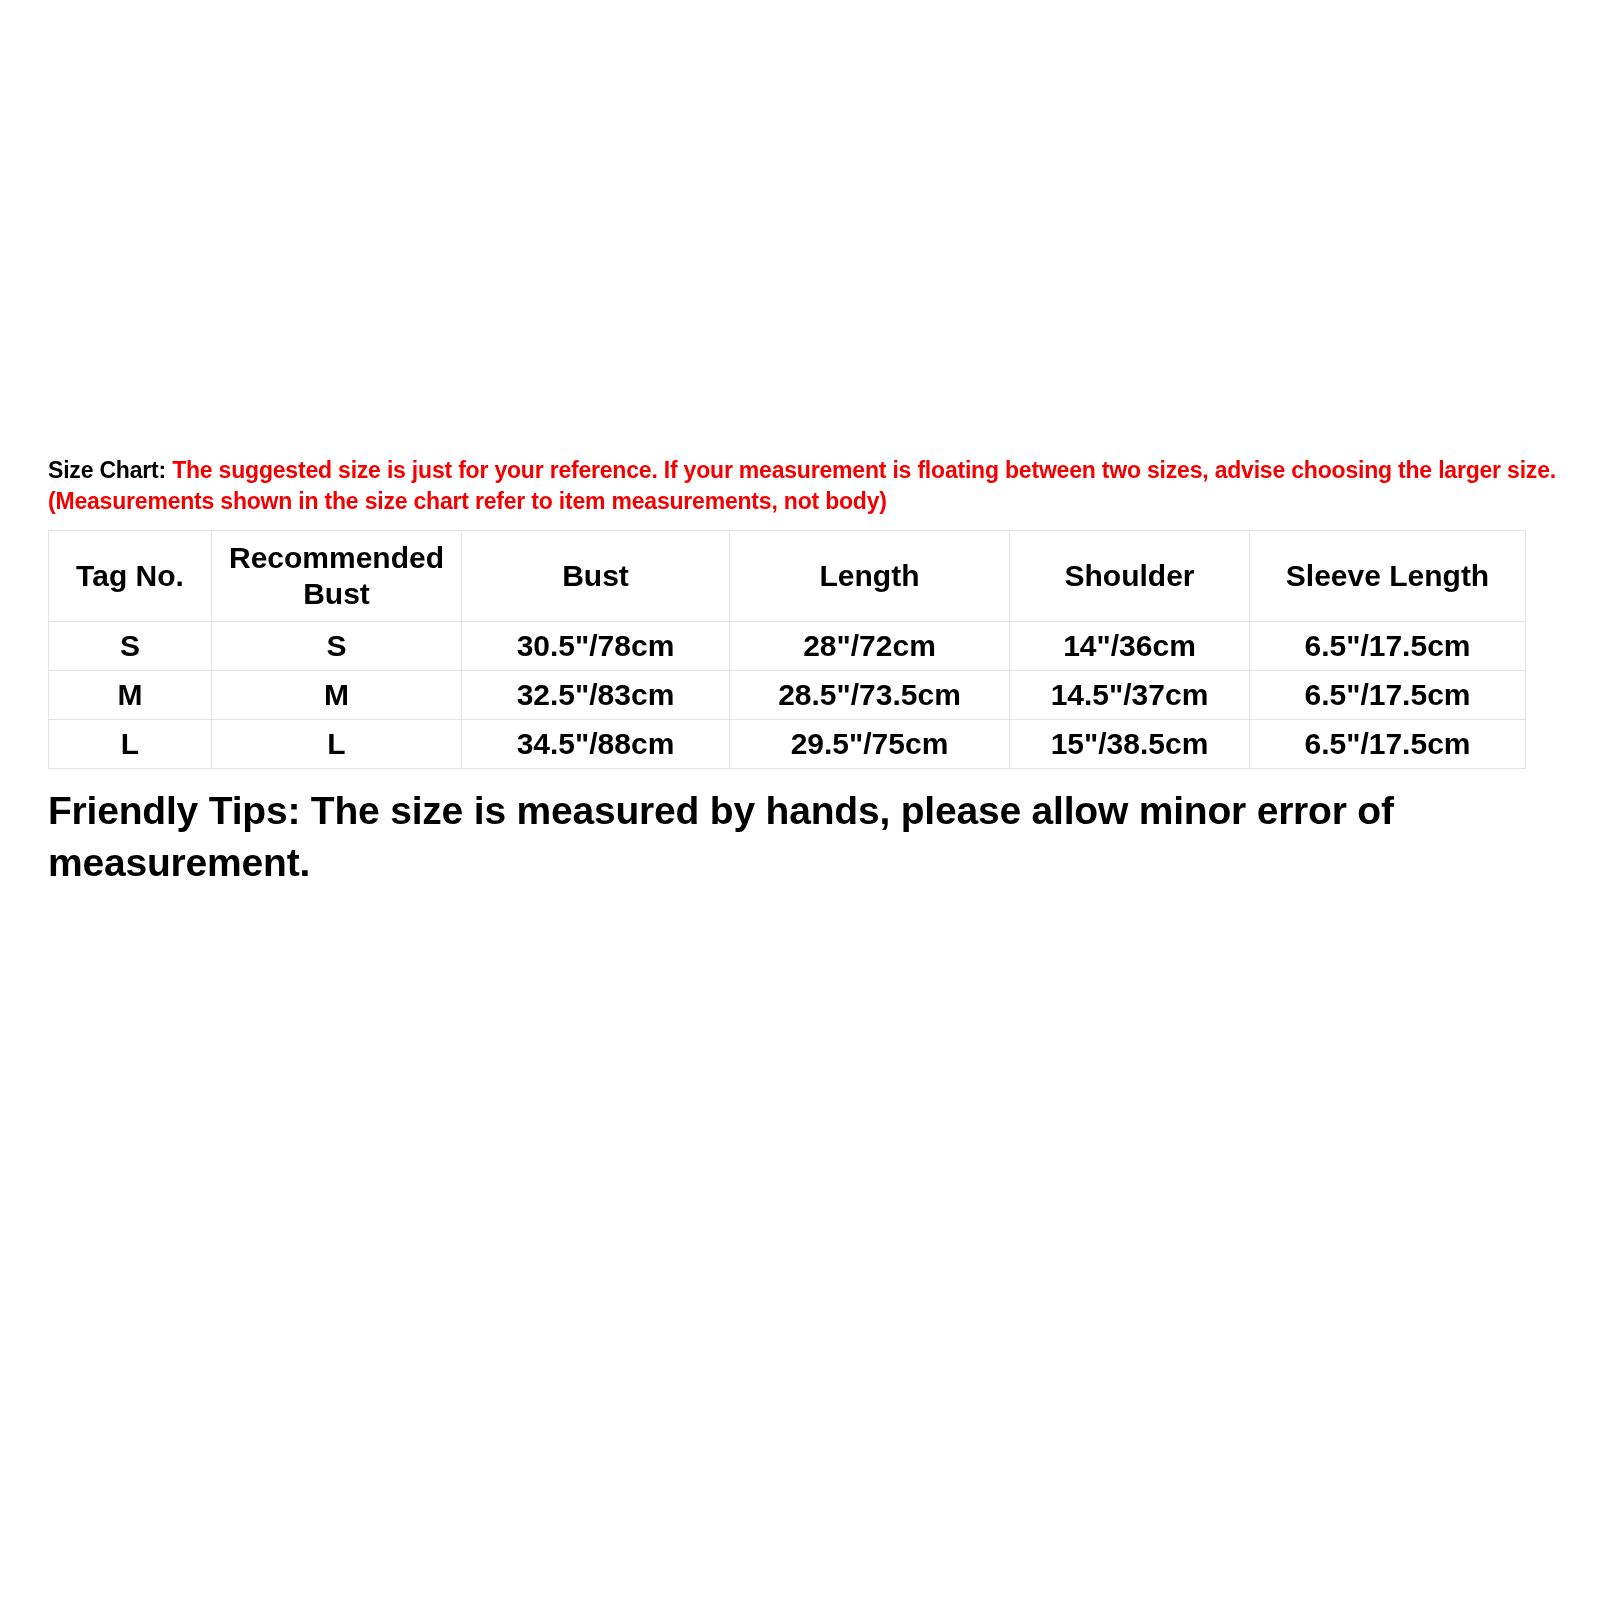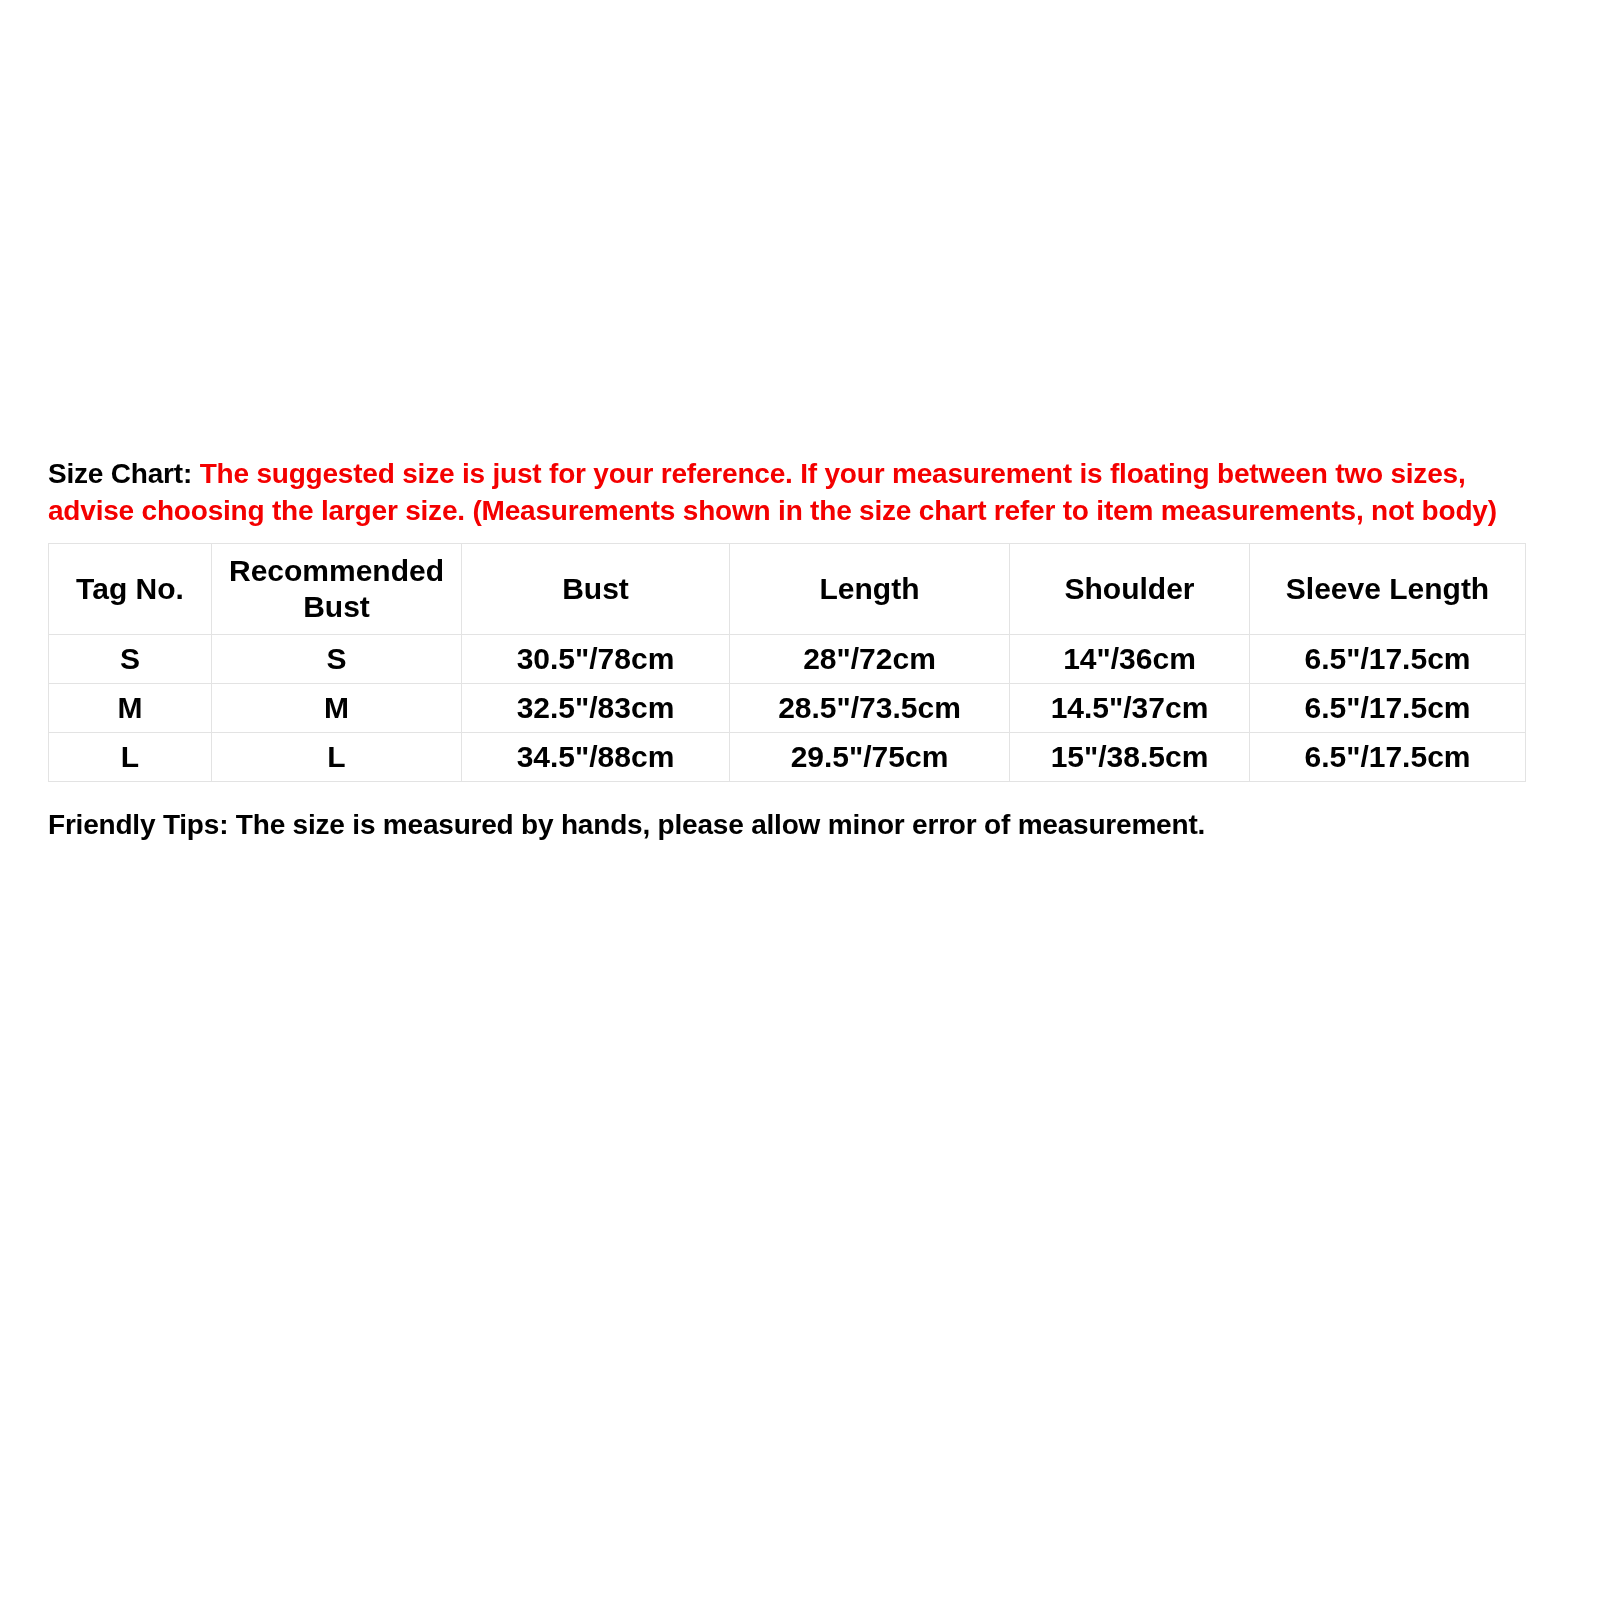--- a/index.html
+++ b/index.html
@@ -15,21 +15,21 @@
     position: relative;
     overflow: hidden;
   }
   .page {
     position: absolute;
     left: 48px;
     top: 455px;
     width: 1510px;
   }
   .intro {
-    font-size: 28px;
+    font-size: 23px;
     font-weight: bold;
     line-height: 1.33;
     letter-spacing: -0.2px;
   }
   .intro .label {
     color: #000000;
   }
   .intro .red {
     color: #f40000;
   }
@@ -59,22 +59,22 @@
     line-height: 1.15;
   }
   col.c-tag    { width: 163px; }
   col.c-rec    { width: 250px; }
   col.c-bust   { width: 268px; }
   col.c-len    { width: 280px; }
   col.c-sho    { width: 240px; }
   col.c-sle    { width: 276px; }
 
   .tips {
-    margin-top: 24px;
-    font-size: 28px;
+    margin-top: 16px;
+    font-size: 39px;
     font-weight: bold;
     line-height: 1.33;
     letter-spacing: -0.2px;
   }
   .tips p {
     margin: 0 0 12px 0;
   }
   .tips p:last-child { margin-bottom: 0; }
 </style>
 </head>

